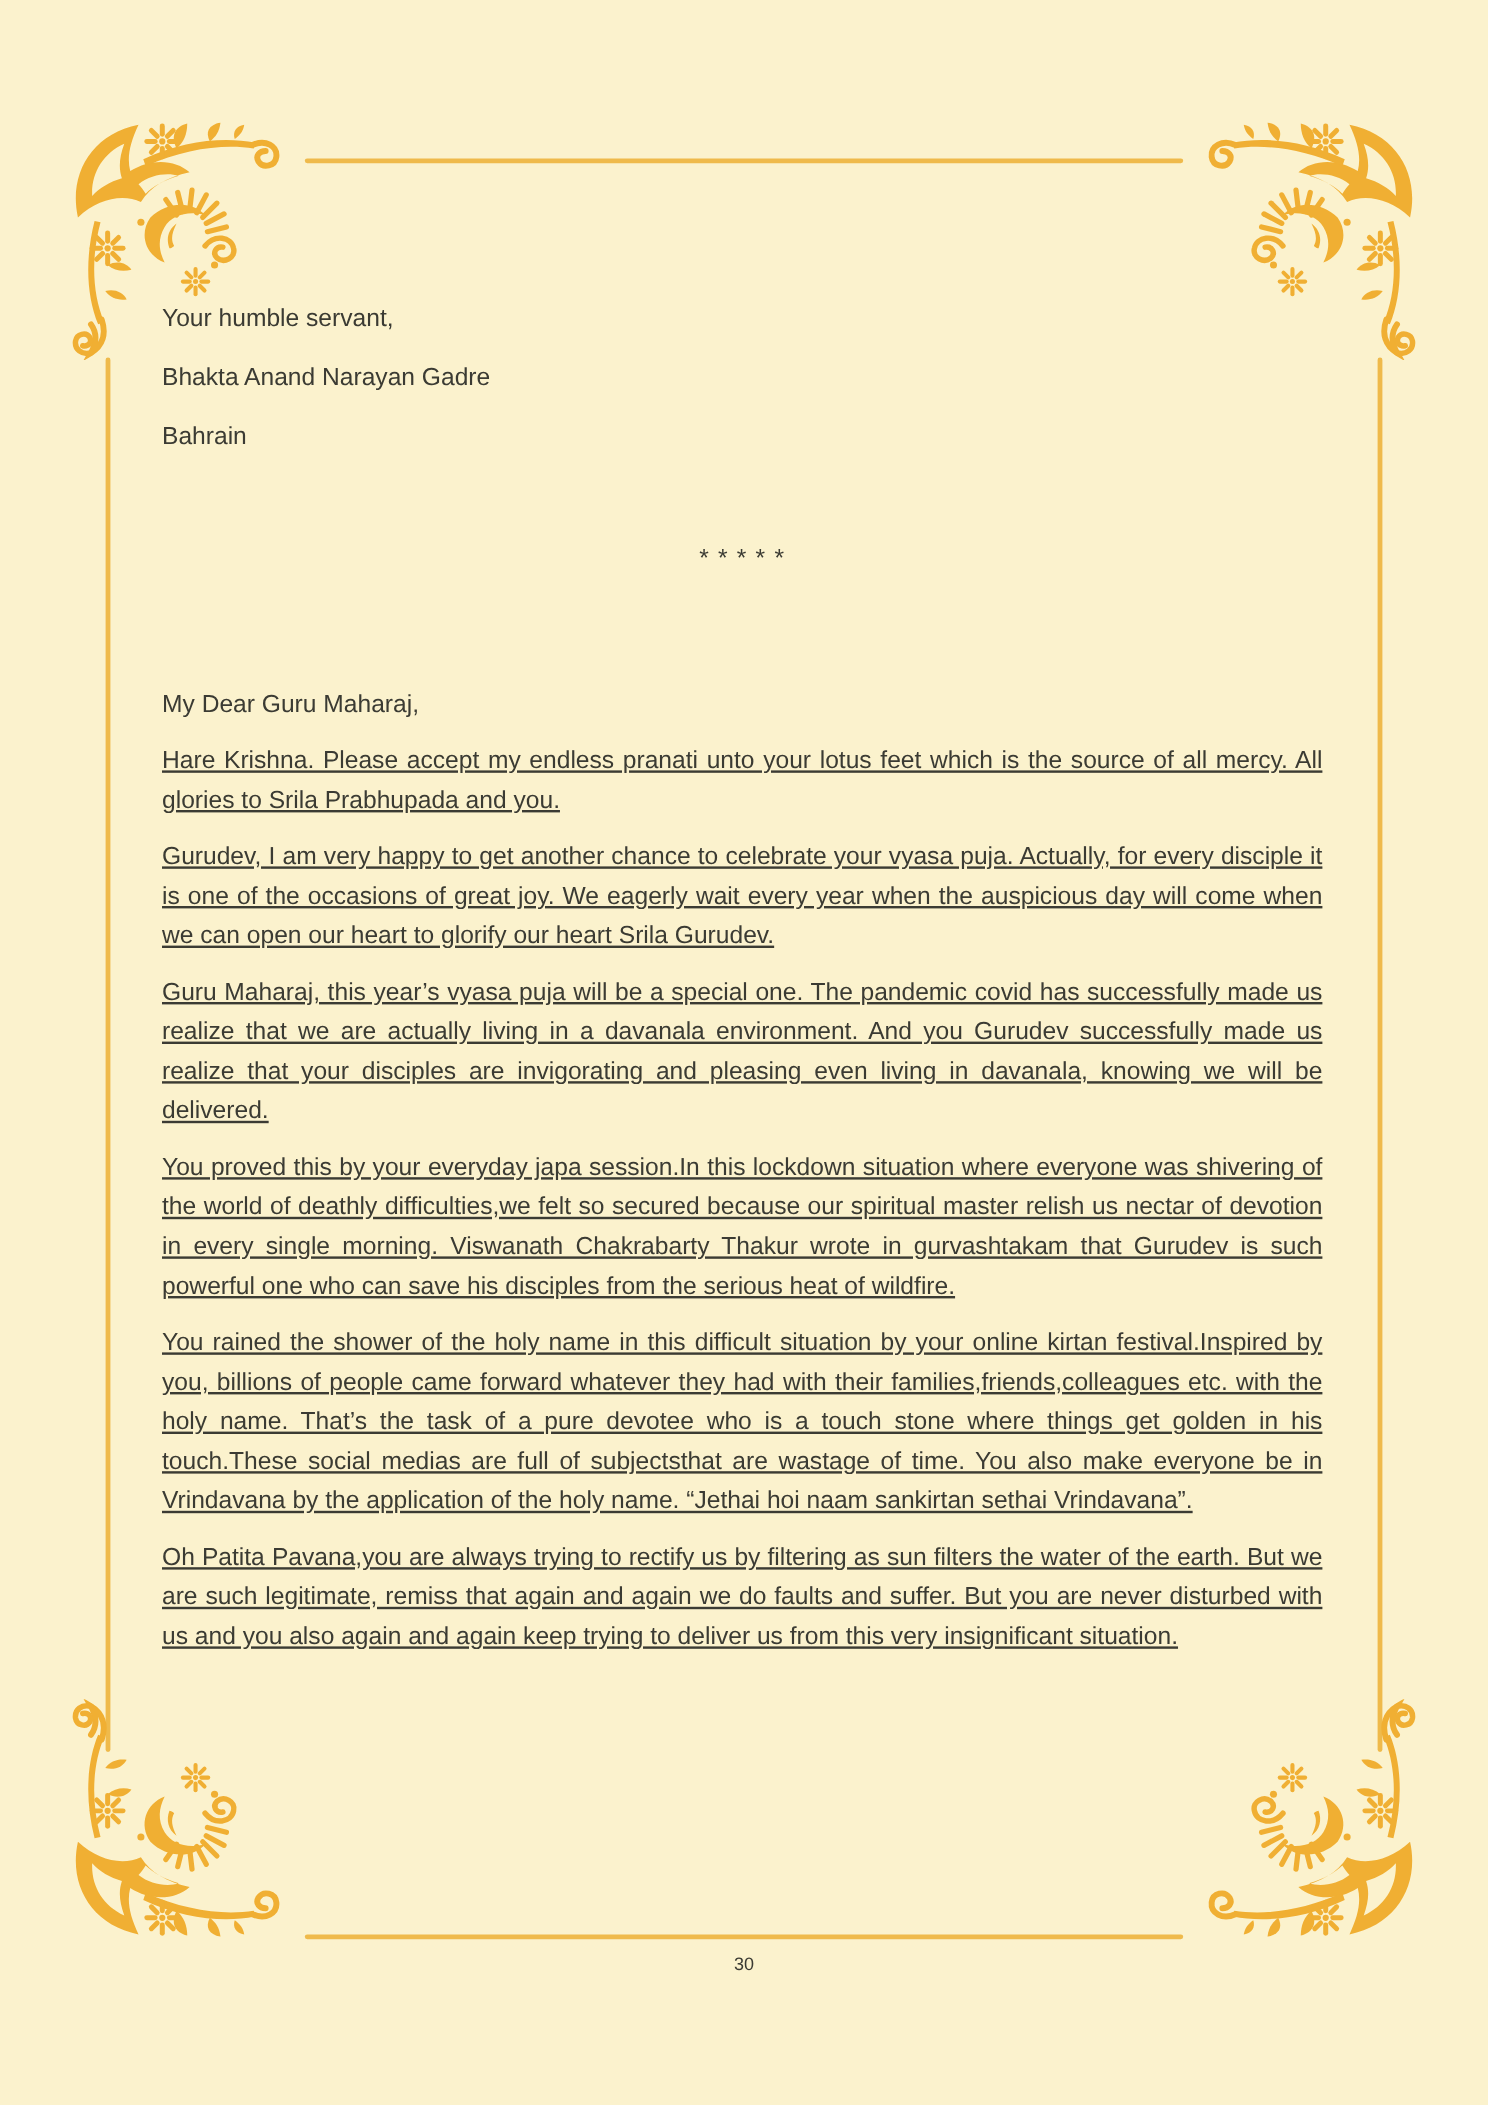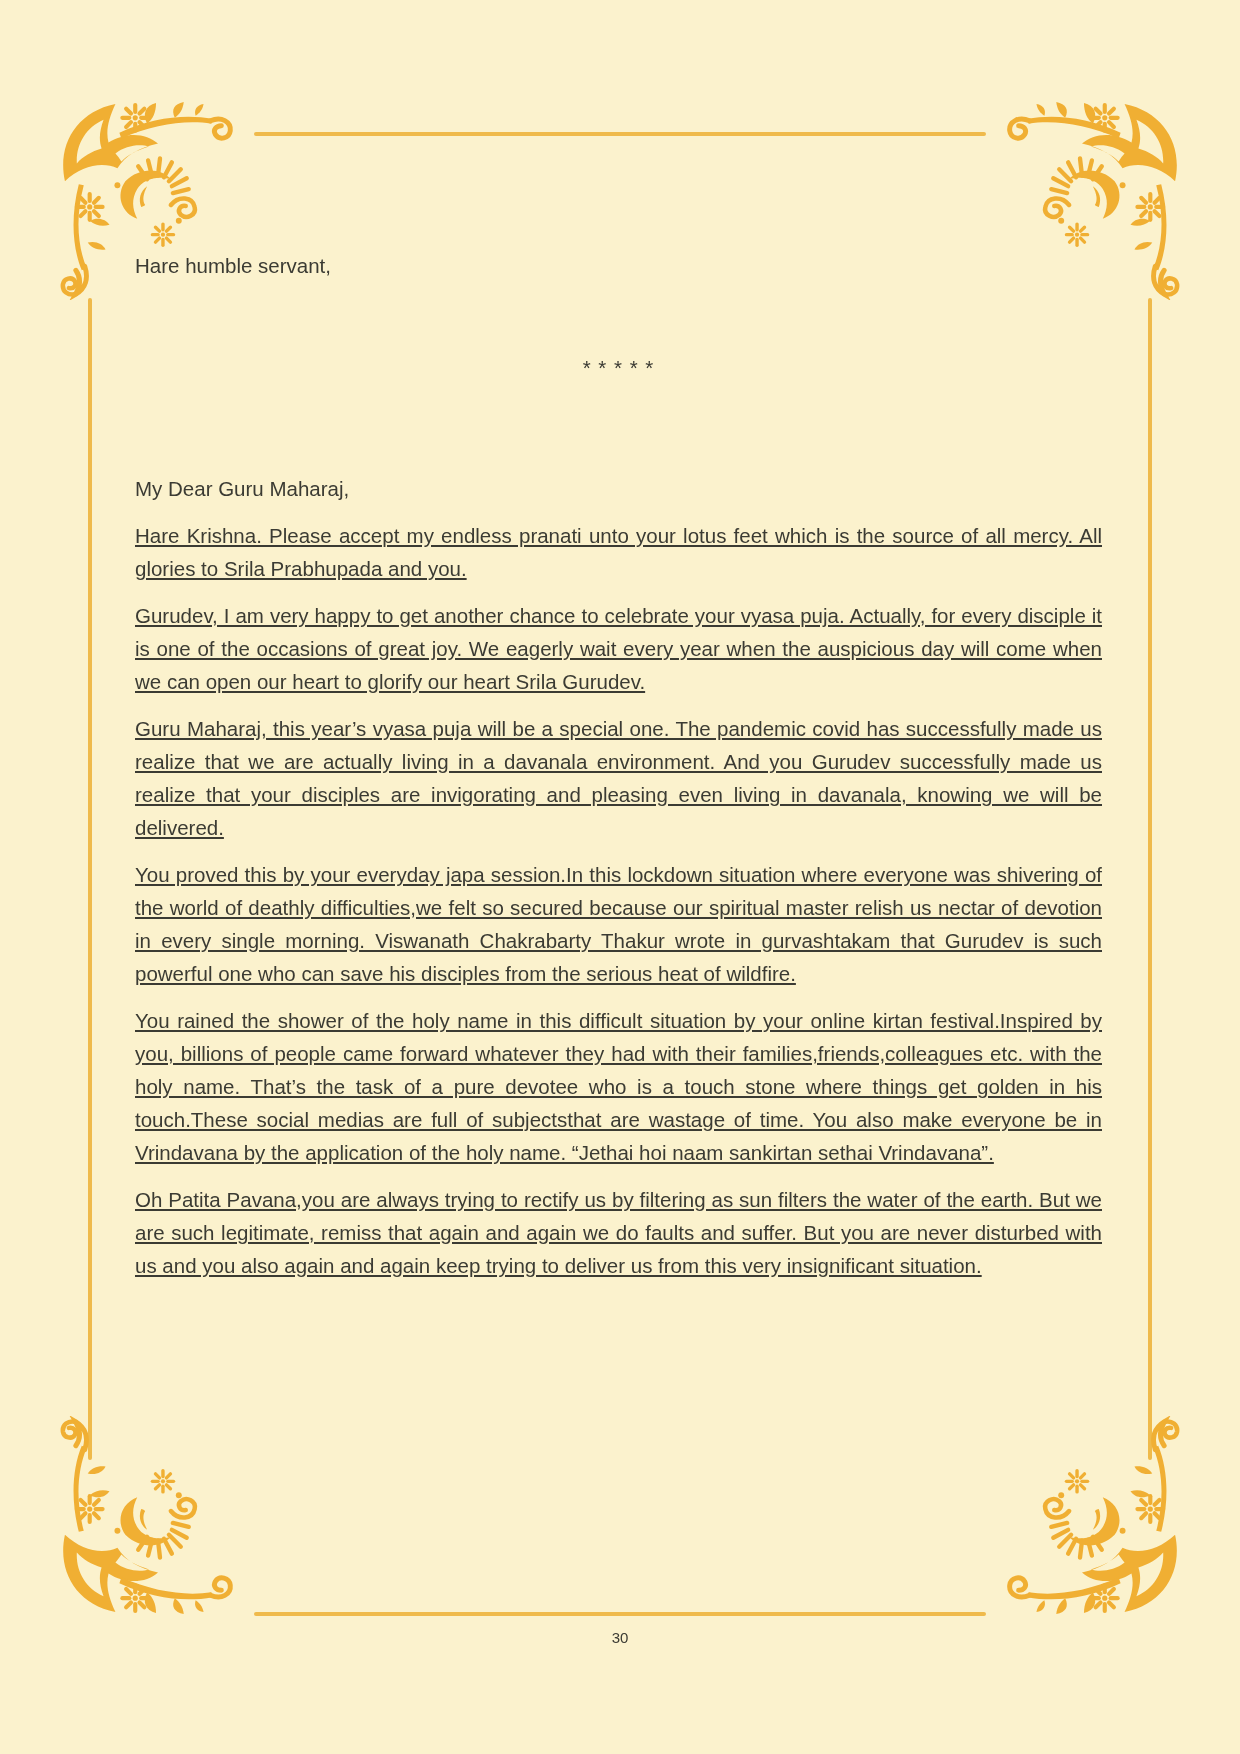--- a/index.html
+++ b/index.html
@@ -121,21 +121,23 @@
       <use href="#corner-flourish"></use>
     </svg>
   <svg class="corner bl" viewBox="0 0 200 200">
       <use href="#corner-flourish"></use>
     </svg>
   <svg class="corner br" viewBox="0 0 200 200">
       <use href="#corner-flourish"></use>
     </svg>
 
   <main class="content">
-    <p class="sig">Hare humble servant,</p>
+    <p class="sig">Your humble servant,</p>
+    <p class="sig">Bhakta Anand Narayan Gadre</p>
+    <p class="sig">Bahrain</p>
 
     <p class="stars">* * * * *</p>
 
     <p class="salutation">My Dear Guru Maharaj,</p>
 
     <p class="body-par">Hare Krishna. Please accept my endless pranati unto your lotus feet which is the source of all mercy. All glories to Srila Prabhupada and you.</p>
     <p class="body-par">Gurudev, I am very happy to get another chance to celebrate your vyasa puja. Actually, for every disciple it is one of the occasions of great joy. We eagerly wait every year when the auspicious day will come when we can open our heart to glorify our heart Srila Gurudev.</p>
     <p class="body-par">Guru Maharaj, this year’s vyasa puja will be a special one. The pandemic covid has successfully made us realize that we are actually living in a davanala environment. And you Gurudev successfully made us realize that your disciples are invigorating and pleasing even living in davanala, knowing we will be delivered.</p>
     <p class="body-par">You proved this by your everyday japa session.In this lockdown situation where everyone was shivering of the world of deathly difficulties,we felt so secured because our spiritual master relish us nectar of devotion in every single morning. Viswanath Chakrabarty Thakur wrote in gurvashtakam that Gurudev is such powerful one who can save his disciples from the serious heat of wildfire.</p>
     <p class="body-par">You rained the shower of the holy name in this difficult situation by your online kirtan festival.Inspired by you, billions of people came forward whatever they had with their families,friends,colleagues etc. with the holy name. That’s the task of a pure devotee who is a touch stone where things get golden in his touch.These social medias are full of subjectsthat are wastage of time. You also make everyone be in Vrindavana by the application of the holy name. “Jethai hoi naam sankirtan sethai Vrindavana”.</p>

